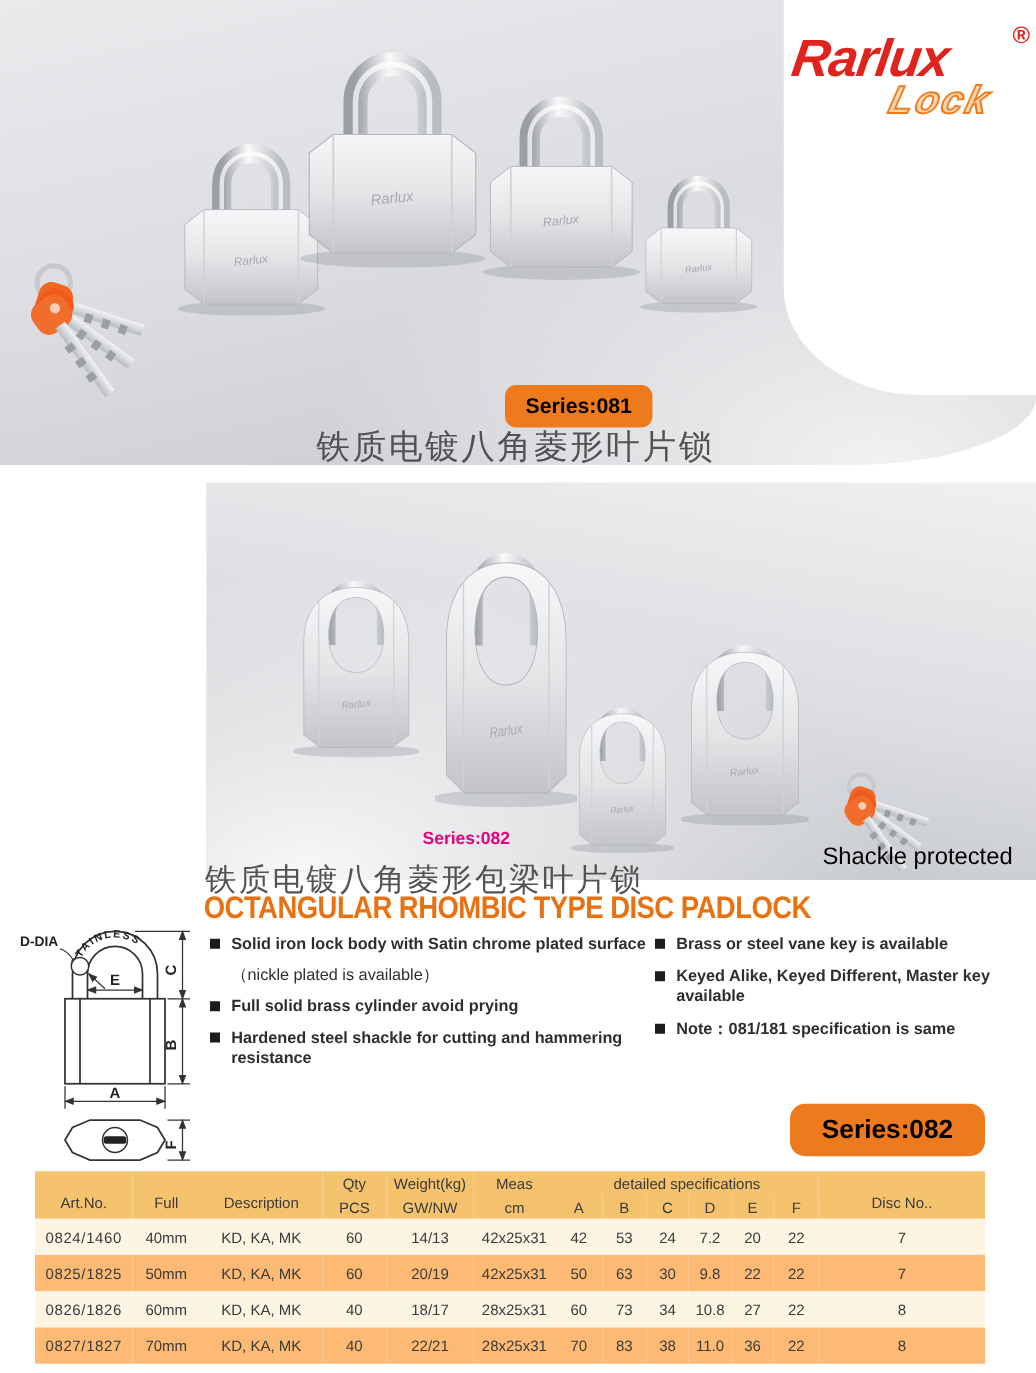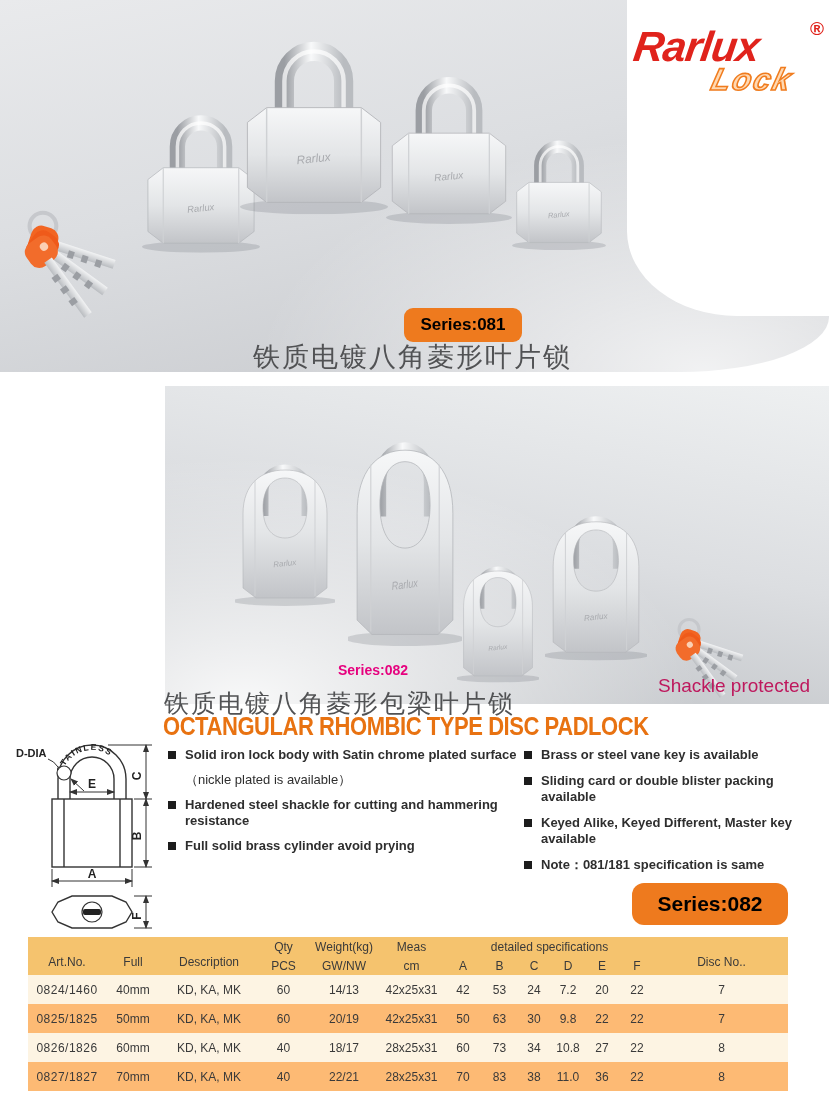--- a/index.html
+++ b/index.html
@@ -28,21 +28,21 @@
   .badge-081{left:404px;top:308px;width:118px;height:34px;border-radius:9px;font-size:17px;}
   .caption-cn{color:#515254;letter-spacing:2px;white-space:nowrap;}
   .caption-1{left:253px;top:339px;font-size:27px;}
 
   
   .photo2{left:165px;top:386px;width:664px;height:318px;
     background:
       radial-gradient(ellipse at 12% 100%, rgba(255,255,255,.9), rgba(255,255,255,0) 55%),
       linear-gradient(190deg,#eef0f1 0%,#dcdee1 48%,#bcbfc3 100%);}
   .series-082-label{left:338px;top:662px;font-size:14px;font-weight:bold;color:#e6017e;}
-  .shackle-note{left:658px;top:675px;font-size:19px;color:#be185d;}
+  .shackle-note{left:658px;top:675px;font-size:19px;color:#000000;}
   .caption-2{left:164px;top:687px;font-size:25px;}
 
   .heading{left:163px;top:712px;font-size:25px;font-weight:bold;color:#e87211;white-space:nowrap;
     transform:scaleX(0.88);transform-origin:left center;letter-spacing:-0.5px;}
 
   
   .features{font-size:13px;color:#2e2e2e;}
   .features-left{left:168px;top:747px;width:352px;}
   .features-right{left:524px;top:747px;width:300px;}
   .feat-item{display:flex;margin-bottom:9px;line-height:16px;font-weight:bold;}
@@ -262,36 +262,32 @@
   </svg>
 
   <div class="abs features features-left">
     <div class="feat-item">
       <span class="feat-sq"></span>
       <span>Solid iron lock body with Satin chrome plated surface</span>
     </div>
     <div class="feat-sub">（nickle plated is available）</div>
     <div class="feat-item">
       <span class="feat-sq"></span>
+      <span>Full solid brass cylinder avoid prying</span>
+    </div>
+    <div class="feat-item">
+      <span class="feat-sq"></span>
       <span>Hardened steel shackle for cutting and hammering resistance</span>
     </div>
-    <div class="feat-item">
-      <span class="feat-sq"></span>
-      <span>Full solid brass cylinder avoid prying</span>
-    </div>
   </div>
 
   <div class="abs features features-right">
     <div class="feat-item">
       <span class="feat-sq"></span>
       <span>Brass or steel vane key is available</span>
-    </div>
-    <div class="feat-item">
-      <span class="feat-sq"></span>
-      <span>Sliding card or double blister packing available</span>
     </div>
     <div class="feat-item">
       <span class="feat-sq"></span>
       <span>Keyed Alike, Keyed Different, Master key available</span>
     </div>
     <div class="feat-item">
       <span class="feat-sq"></span>
       <span>Note：081/181 specification is same</span>
     </div>
   </div>

